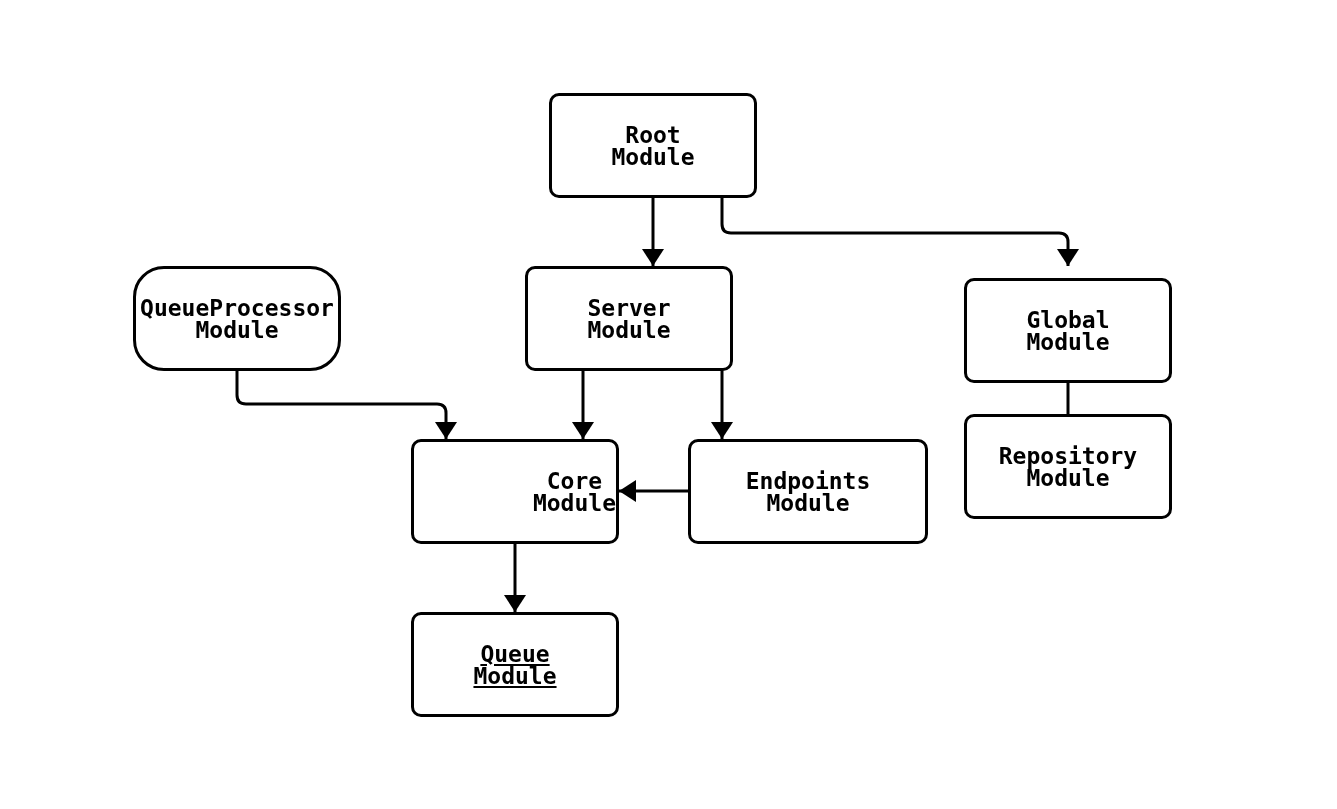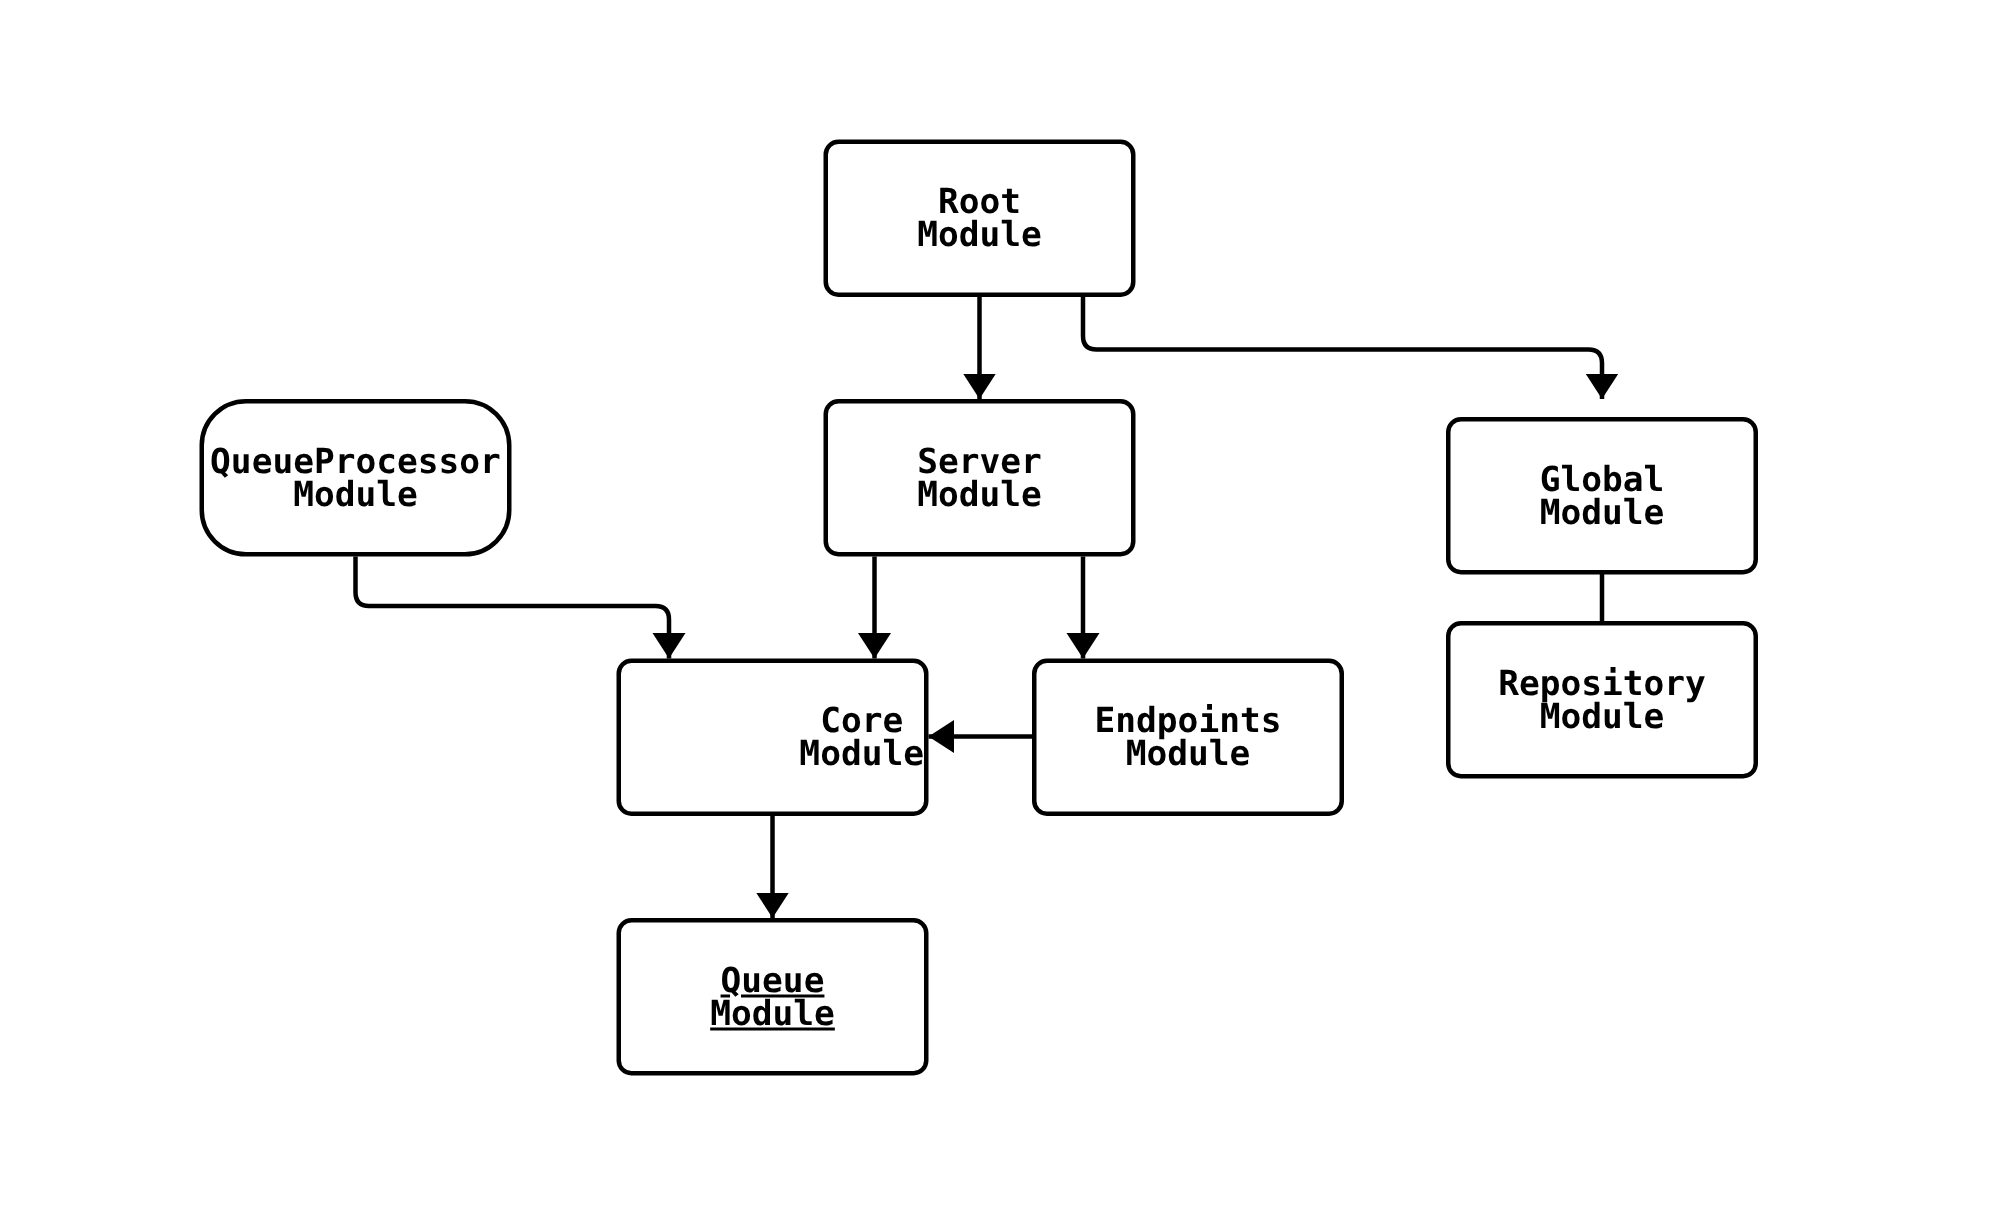--- a/index.html
+++ b/index.html
@@ -64,33 +64,33 @@
     </svg>
 
   <div class="node" style="left: 549px; top: 93px; width: 208px; height: 105px; border-color: rgb(0, 0, 0); border-width: 3px; background: rgb(255, 255, 255);">
     <span class="node-label">Root
 Module</span>
   </div>
   <div class="node" style="left: 133px; top: 266px; width: 208px; height: 105px; border-color: rgb(0, 0, 0); border-width: 3px; background: rgb(255, 255, 255); border-radius: 31px;">
     <span class="node-label">QueueProcessor
 Module</span>
   </div>
-  <div class="node" style="left: 549px; top: 266px; width: 208px; height: 105px; border-color: rgb(0, 0, 0); border-width: 3px; background: rgb(255, 255, 255);">
+  <div class="node" style="left: 525px; top: 266px; width: 208px; height: 105px; border-color: rgb(0, 0, 0); border-width: 3px; background: rgb(255, 255, 255);">
     <span class="node-label">Server
 Module</span>
   </div>
   <div class="node" style="left: 964px; top: 278px; width: 208px; height: 105px; border-color: rgb(0, 0, 0); border-width: 3px; background: rgb(255, 255, 255);">
     <span class="node-label">Global
 Module</span>
   </div>
   <div class="node" style="left: 411px; top: 439px; width: 208px; height: 105px; border-color: rgb(0, 0, 0); border-width: 3px; background: rgb(255, 255, 255); justify-content: flex-end;">
     <span class="node-label">Core
 Module</span>
   </div>
-  <div class="node" style="left: 688px; top: 439px; width: 208px; height: 105px; border-color: rgb(0, 0, 0); border-width: 3px; background: rgb(255, 255, 255); align-items: center;">
+  <div class="node" style="left: 688px; top: 439px; width: 240px; height: 105px; border-color: rgb(0, 0, 0); border-width: 3px; background: rgb(255, 255, 255); align-items: center;">
     <span class="node-label">Endpoints
 Module</span>
   </div>
   <div class="node" style="left: 964px; top: 414px; width: 208px; height: 105px; border-color: rgb(0, 0, 0); border-width: 3px; background: rgb(255, 255, 255); align-items: center;">
     <span class="node-label">Repository
 Module</span>
   </div>
   <div class="node" style="left: 411px; top: 612px; width: 208px; height: 105px; border-color: rgb(0, 0, 0); border-width: 3px; background: rgb(255, 255, 255); text-decoration: underline;">
     <span class="node-label">Queue
 Module</span>

